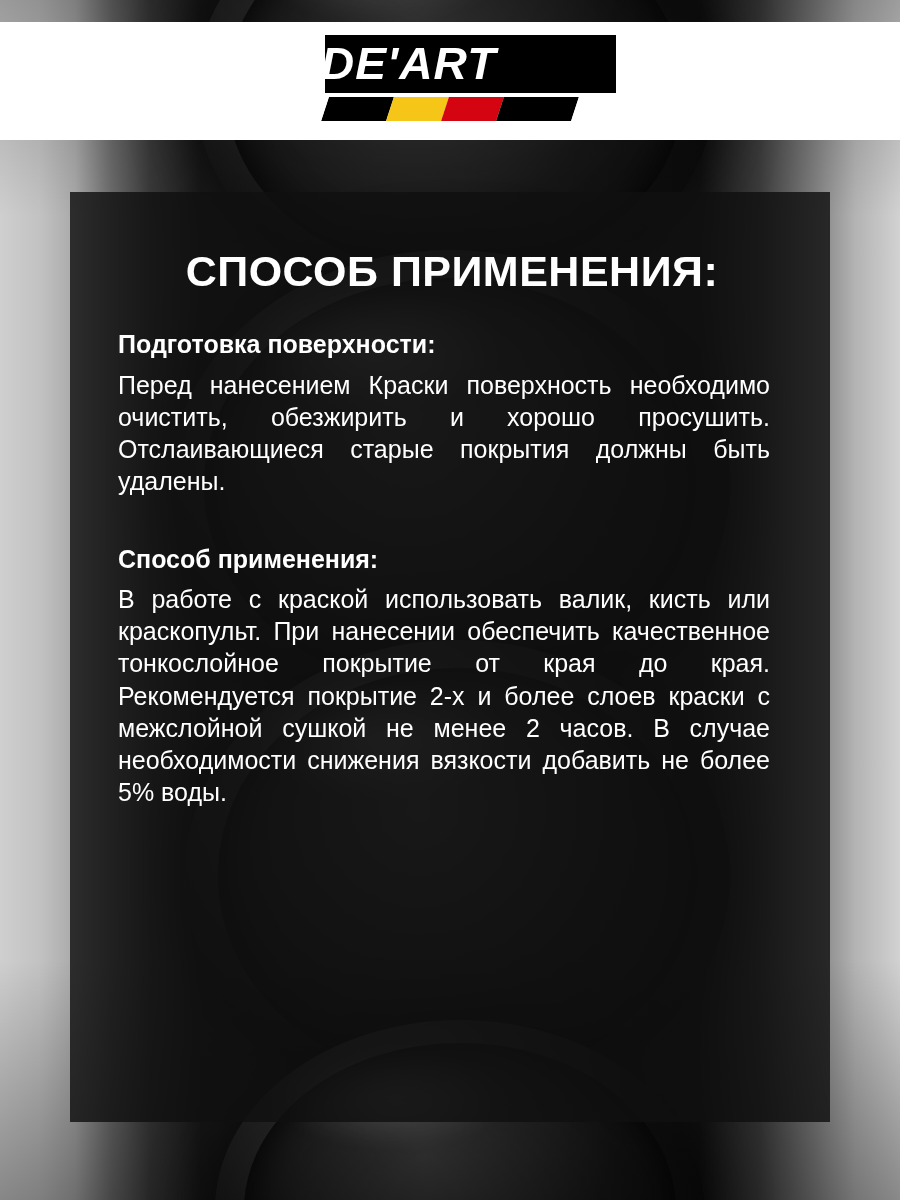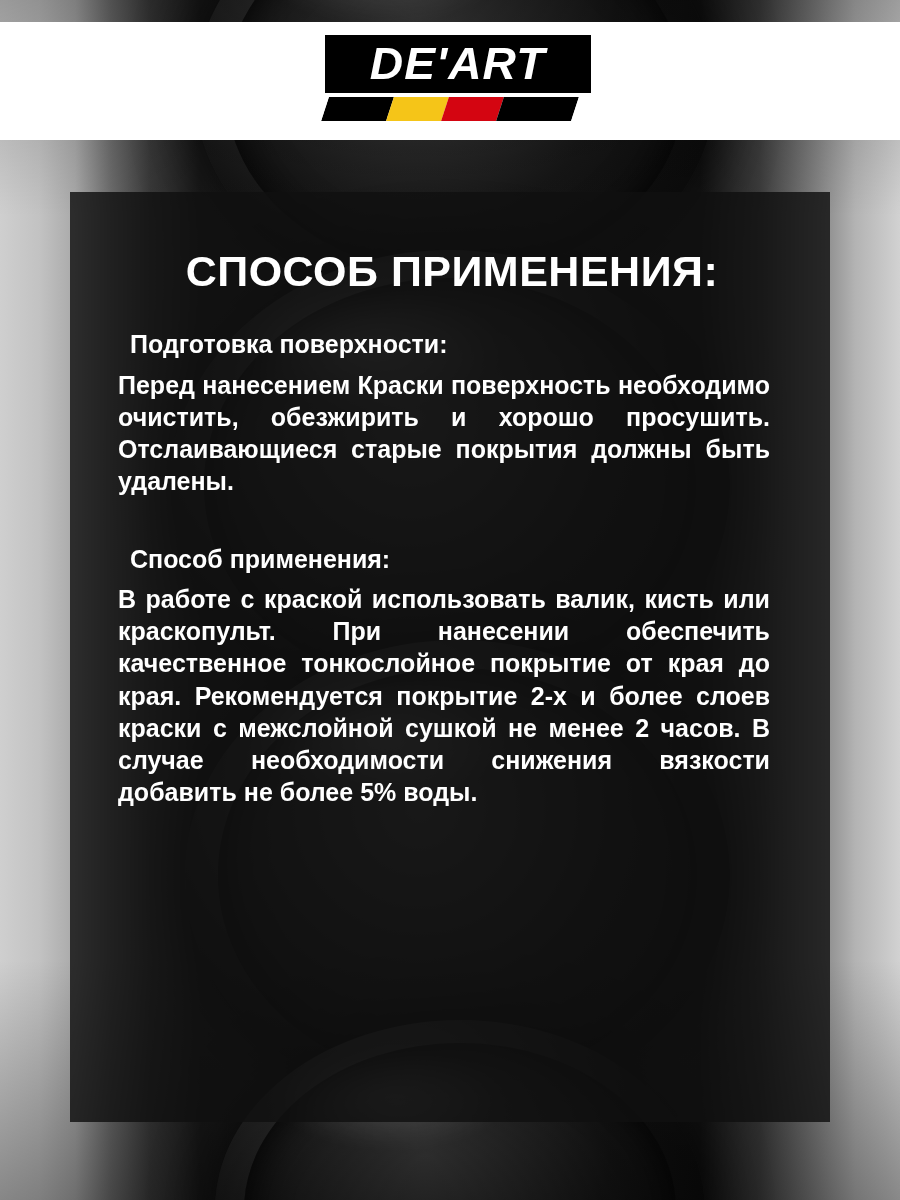--- a/index.html
+++ b/index.html
@@ -84,26 +84,25 @@
   }
   .logo {
     position: relative;
     width: 250px;
     height: 92px;
   }
   .logo-box {
     position: absolute;
     left: 0;
     top: 0;
-    width: 266px;
+    width: 291px;
     height: 58px;
     background: #000000;
     display: flex;
     align-items: center;
-    justify-content: center;
   }
   .logo-word {
     color: #ffffff;
     font-family: "Liberation Sans", sans-serif;
     font-weight: bold;
     font-style: italic;
     font-size: 44px;
     letter-spacing: 1px;
     line-height: 1;
     transform: scaleX(1.05);
@@ -140,32 +139,32 @@
     font-size: 43px;
     font-weight: bold;
     letter-spacing: .5px;
     text-align: center;
     margin: 14px 0 34px 0;
     line-height: 1.1;
   }
   .section-heading {
     font-size: 25px;
     font-weight: bold;
-    margin: 0 0 8px 12px;
+    margin: 0 0 8px 0;
     line-height: 1.25;
   }
   .section-heading.second {
     margin-top: 46px;
   }
   .body-text {
     font-size: 25px;
     line-height: 1.29;
     text-align: justify;
     margin: 0 16px 4px 0;
-    font-weight: bold;
+    font-weight: normal;
   }
   .body-text.tight { margin-bottom: 0; }
 </style>
 </head>
 <body>
 
 <div class="page">
 
   <div class="photo">
     <div class="can can-1"></div>

